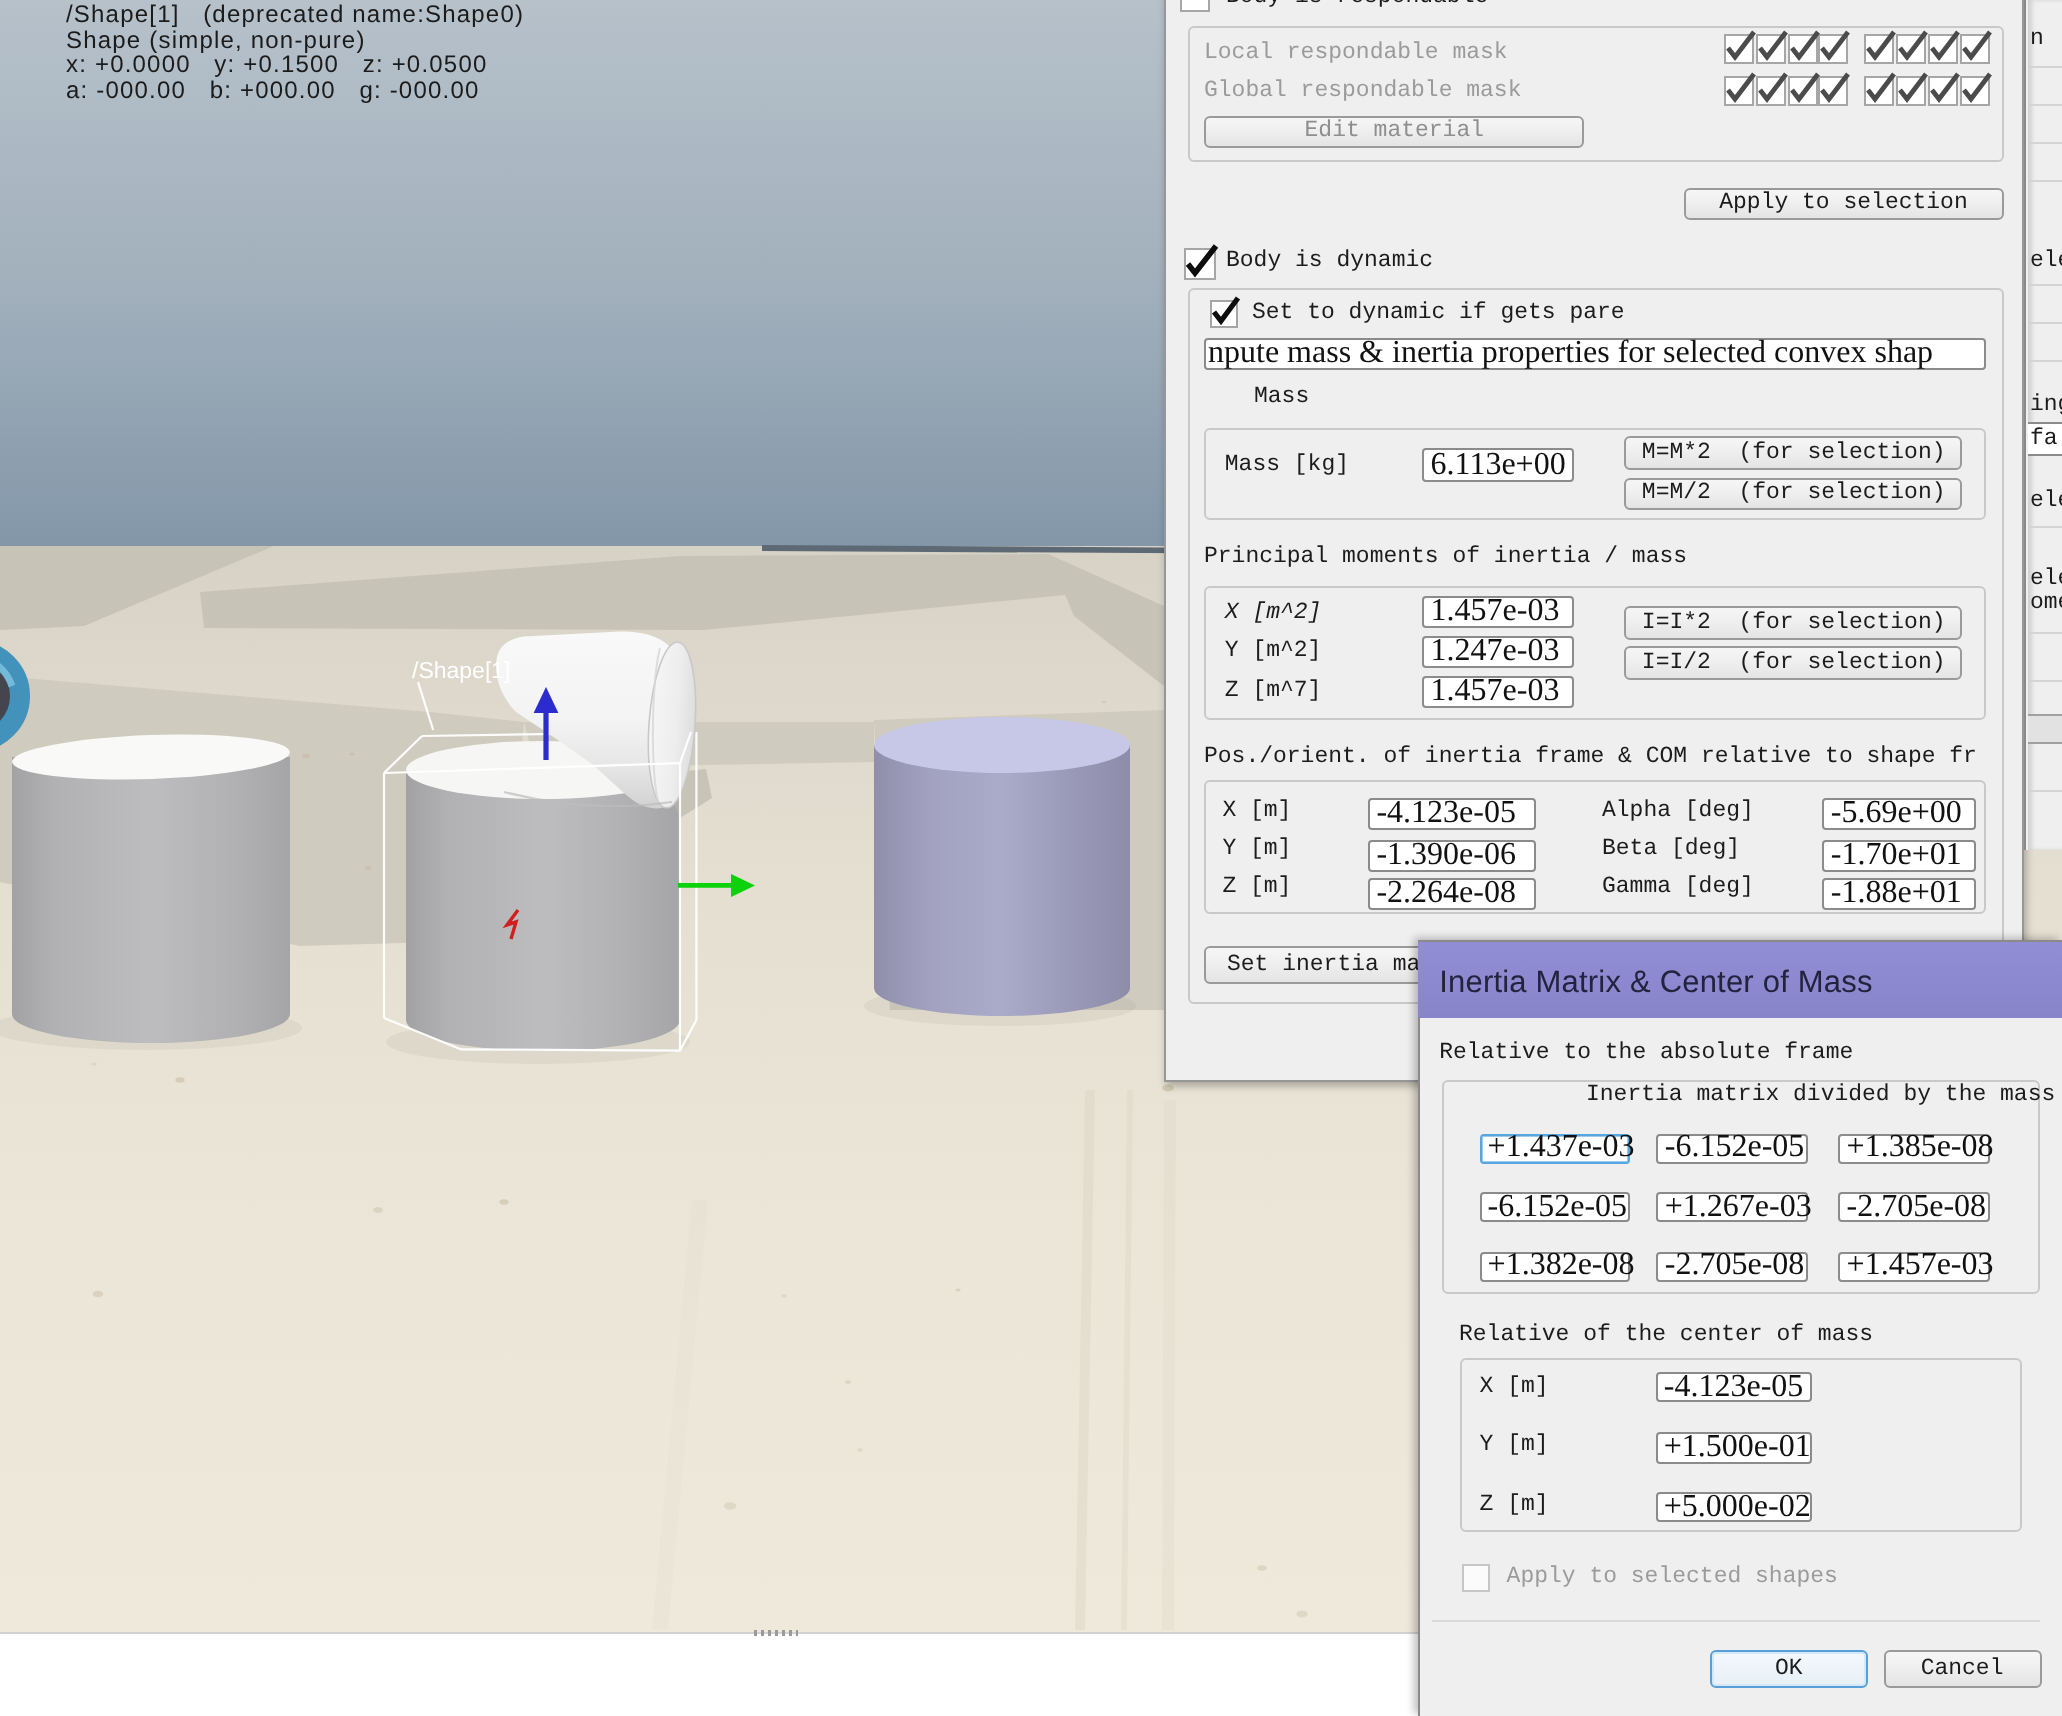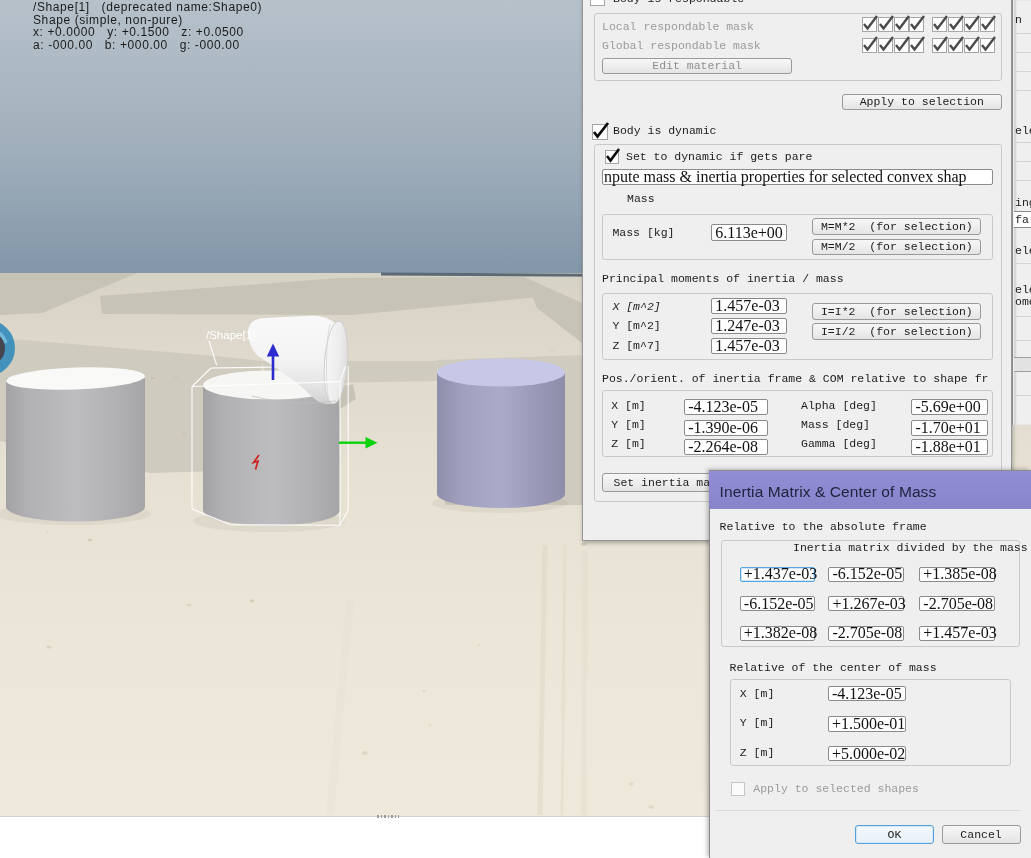--- a/index.html
+++ b/index.html
@@ -234,21 +234,21 @@
 <div class="btn" style="left:812.2px;top:323.4px;width:169.3px;height:16.7px;"><span style="">I=I/2  (for selection)</span></div>
 <div class="mono" style="left:602px;top:372.9px;">Pos./orient. of inertia frame &amp; COM relative to shape fr</div>
 <div class="grp" style="left:602px;top:390.4px;width:390.6px;height:66.7px;"></div>
 <div class="mono" style="left:611.2px;top:399.9px;">X [m]</div>
 <div class="mono" style="left:611.2px;top:418.6px;">Y [m]</div>
 <div class="mono" style="left:611.2px;top:438.2px;">Z [m]</div>
 <div class="fld" style="left:684.2px;top:398.8px;width:83.4px;height:16px;">-4.123e-05</div>
 <div class="fld" style="left:684.2px;top:419.6px;width:83.4px;height:16px;">-1.390e-06</div>
 <div class="fld" style="left:684.2px;top:439.2px;width:83.4px;height:16px;">-2.264e-08</div>
 <div class="mono" style="left:801px;top:399.9px;">Alpha [deg]</div>
-<div class="mono" style="left:801px;top:418.6px;">Mass [deg]</div>
+<div class="mono" style="left:801px;top:418.6px;">Beta [deg]</div>
 <div class="mono" style="left:801px;top:438.2px;">Gamma [deg]</div>
 <div class="fld" style="left:911.4px;top:398.8px;width:77px;height:16px;">-5.69e+00</div>
 <div class="fld" style="left:911.4px;top:419.6px;width:77px;height:16px;">-1.70e+01</div>
 <div class="fld" style="left:911.4px;top:439.2px;width:77px;height:16px;">-1.88e+01</div>
 <div class="btn" style="left:602px;top:472.6px;width:290px;height:19px;justify-content:flex-start;padding-left:10.5px"><span style="">Set inertia matrix &amp; COM (in abs frame)</span></div>
 </div>
 <div style="left:1012px;top:0;width:19px;height:425px;background:#efefef;border-left:1px solid #8a8a8a;z-index:7">
 <div style="left:1px;top:0;width:18px;height:425px;box-shadow:inset 2px 0 2px rgba(0,0,0,0.12)"></div>
 <div class="mono" style="left:2px;top:14px;z-index:2">n</div>
 <div style="left:1px;top:33px;width:18px;height:1px;background:#d4d4d4"></div>

